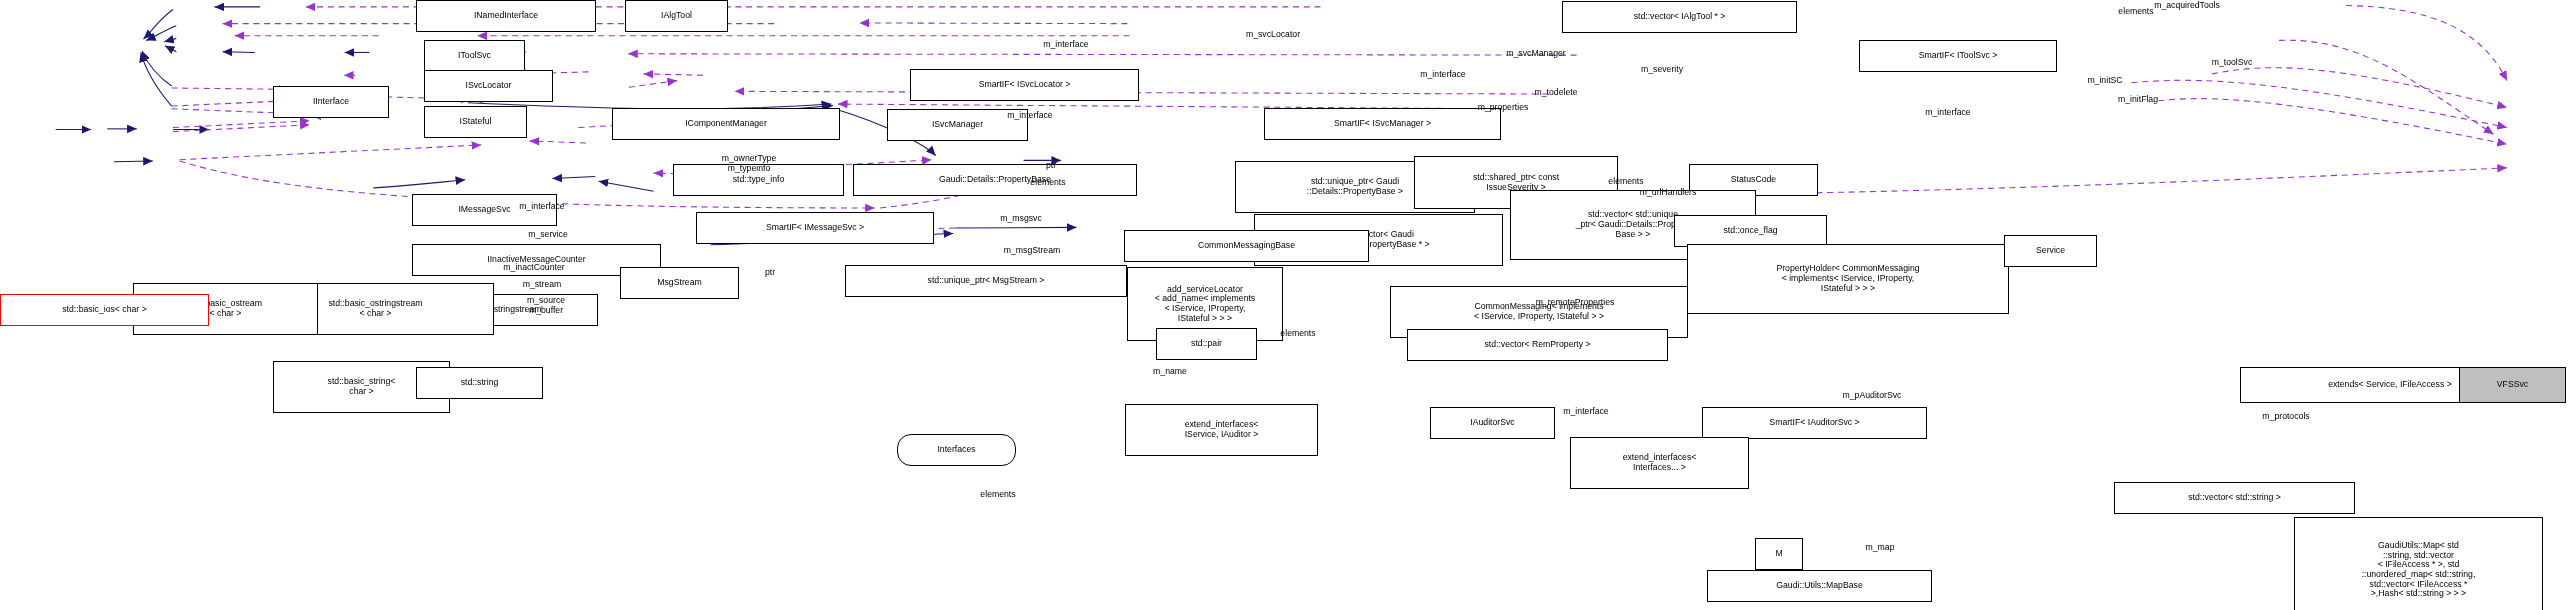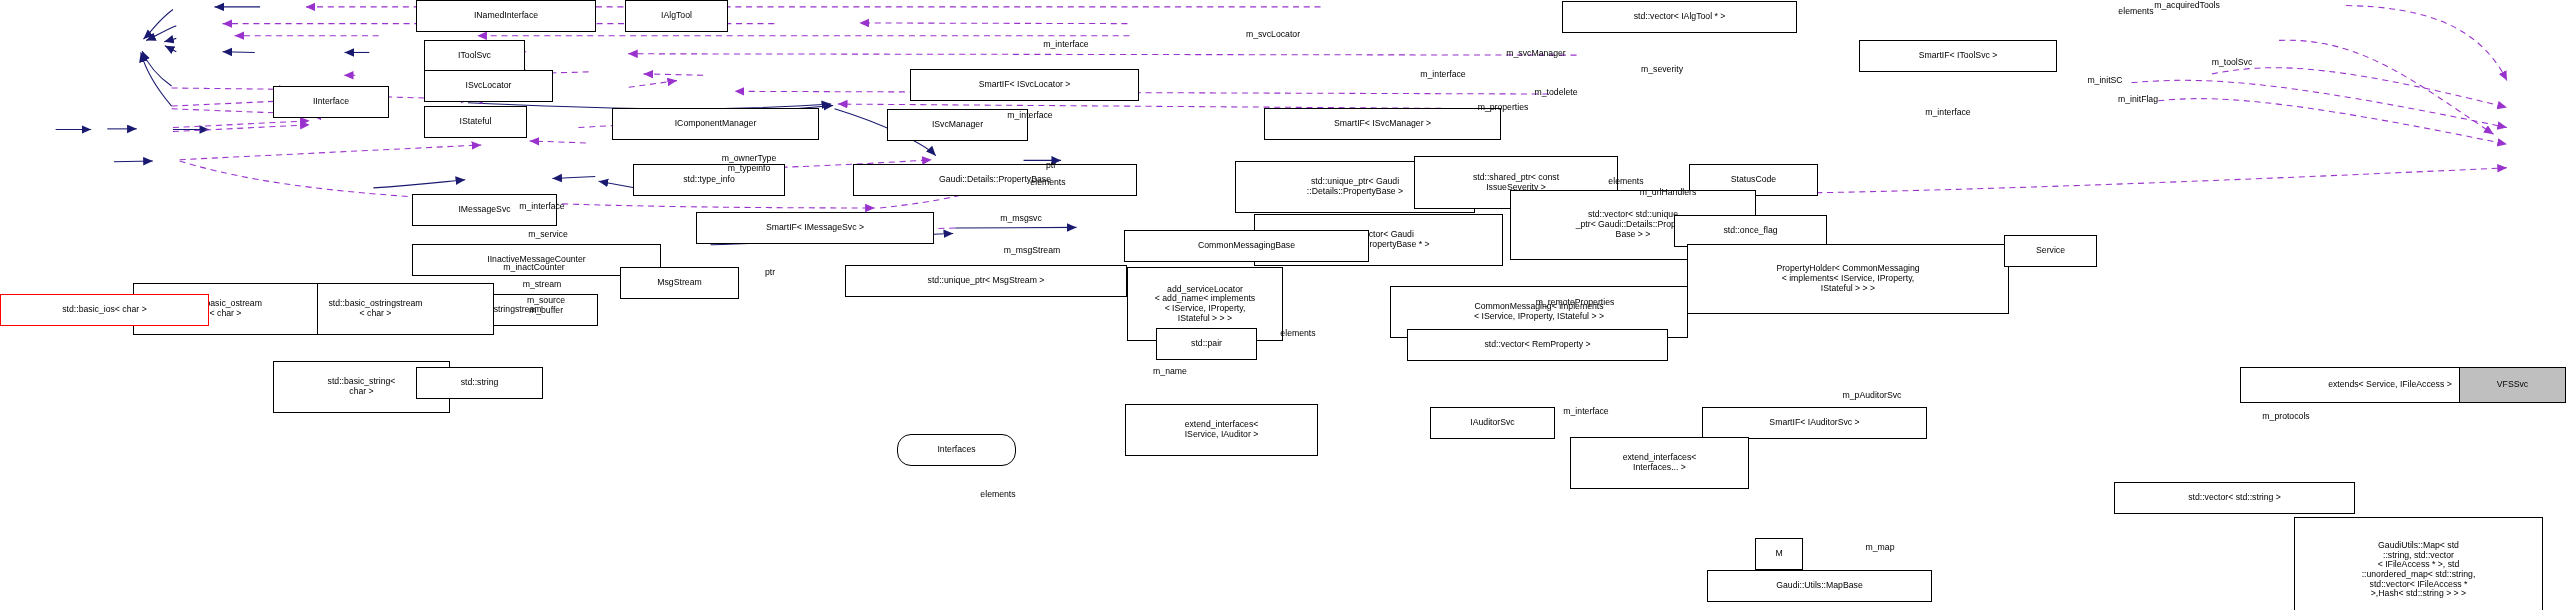--- a/index.html
+++ b/index.html
@@ -96,24 +96,24 @@
   <div>
       <div class="node" style="left: 416px; top: 0px; width: 180px; min-height: 32px;">INamedInterface</div>
       <div class="node" style="left: 625px; top: 0px; width: 103px; min-height: 32px;">IAlgTool</div>
       <div class="node" style="left: 1562px; top: 1.3px; width: 235px; min-height: 32px;">std::vector&lt; IAlgTool * &gt;</div>
       <div class="node" style="left: 424px; top: 40px; width: 101px; min-height: 32px;">IToolSvc</div>
       <div class="node" style="left: 1859px; top: 40px; width: 198px; min-height: 32px;">SmartIF&lt; IToolSvc &gt;</div>
       <div class="node" style="left: 424px; top: 70px; width: 129px; min-height: 32px;">ISvcLocator</div>
       <div class="node" style="left: 910px; top: 69px; width: 229px; min-height: 32px;">SmartIF&lt; ISvcLocator &gt;</div>
       <div class="node" style="left: 273px; top: 86px; width: 116px; min-height: 32px;">IInterface</div>
       <div class="node" style="left: 424px; top: 106px; width: 103px; min-height: 32px;">IStateful</div>
-      <div class="node" style="left: 612px; top: 108px; width: 207px; min-height: 32px;">IComponentManager</div>
+      <div class="node" style="left: 612px; top: 108px; width: 228px; min-height: 32px;">IComponentManager</div>
       <div class="node" style="left: 887px; top: 109px; width: 141px; min-height: 32px;">ISvcManager</div>
       <div class="node" style="left: 1264px; top: 108px; width: 237px; min-height: 32px;">SmartIF&lt; ISvcManager &gt;</div>
-      <div class="node" style="left: 633px; top: 164px; width: 152px; min-height: 32px;">std::type_info</div>
+      <div class="node" style="left: 673px; top: 164px; width: 171px; min-height: 32px;">std::type_info</div>
       <div class="node" style="left: 853px; top: 164px; width: 284px; min-height: 32px;">Gaudi::Details::PropertyBase</div>
       <div class="node" style="left: 1235px; top: 161px; width: 240px; min-height: 52px;">std::unique_ptr&lt; Gaudi
 ::Details::PropertyBase &gt;</div>
       <div class="node" style="left: 1414px; top: 156px; width: 204px; min-height: 53px;">std::shared_ptr&lt; const
 IssueSeverity &gt;</div>
       <div class="node" style="left: 1689px; top: 164px; width: 129px; min-height: 32px;">StatusCode</div>
       <div class="node" style="left: 412px; top: 194px; width: 145px; min-height: 32px;">IMessageSvc</div>
       <div class="node" style="left: 696px; top: 212px; width: 238px; min-height: 32px;">SmartIF&lt; IMessageSvc &gt;</div>
       <div class="node" style="left: 1254px; top: 214px; width: 249px; min-height: 52px;">std::vector&lt; Gaudi
 ::Details::PropertyBase * &gt;</div>

